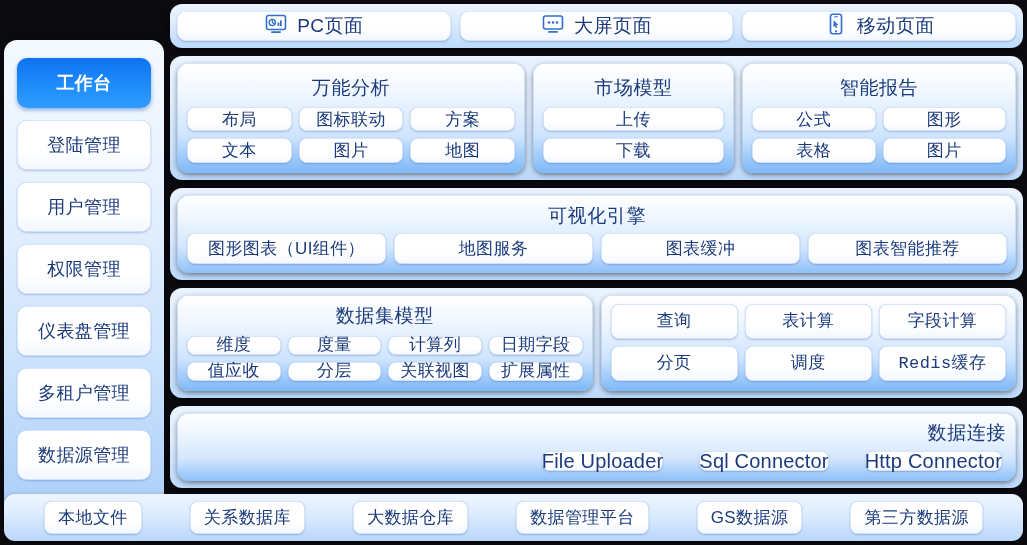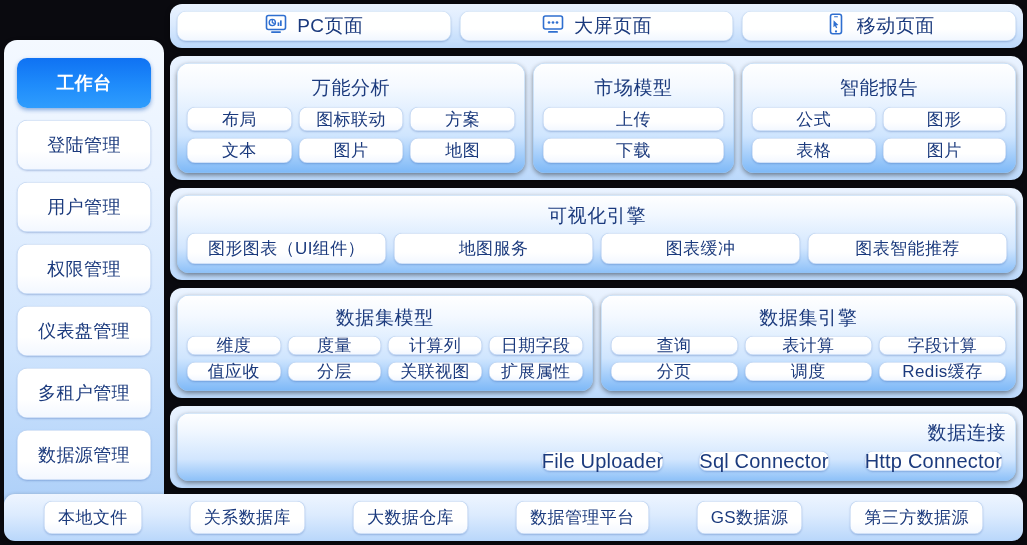--- a/index.html
+++ b/index.html
@@ -150,20 +150,21 @@
   }
   .viz .panel-title { padding: 5px 0 8px 0; }
   .viz-row { display: flex; gap: 8px; flex: 1; }
   .viz-row .chip { flex: 1; }
 
   
   .row-ds {
     display: flex;
     gap: 8px;
     height: 116px;
+    font-family: Liberation Mono, monospace;
   }
   .panel.dsmodel { flex: 1; }
   .panel.dsengine { flex: 1; }
   .panel.dsmodel .panel-title,
   .panel.dsengine .panel-title { padding: 4px 0 9px 0; }
 
   
   .dc {
     border-radius: 12px;
     background: linear-gradient(180deg, #ffffff 0%, #f2f8ff 25%, #d2e6fe 68%, #8cc0f8 100%);
@@ -342,21 +343,20 @@
           <div class="prow">
             <div class="chip">值应收</div>
             <div class="chip">分层</div>
             <div class="chip">关联视图</div>
             <div class="chip">扩展属性</div>
           </div>
         </div>
       </div>
 
       <div class="panel dsengine">
-        <div class="panel-title">数据集引擎</div>
         <div class="panel-body">
           <div class="prow">
             <div class="chip">查询</div>
             <div class="chip">表计算</div>
             <div class="chip">字段计算</div>
           </div>
           <div class="prow">
             <div class="chip">分页</div>
             <div class="chip">调度</div>
             <div class="chip">Redis缓存</div>

